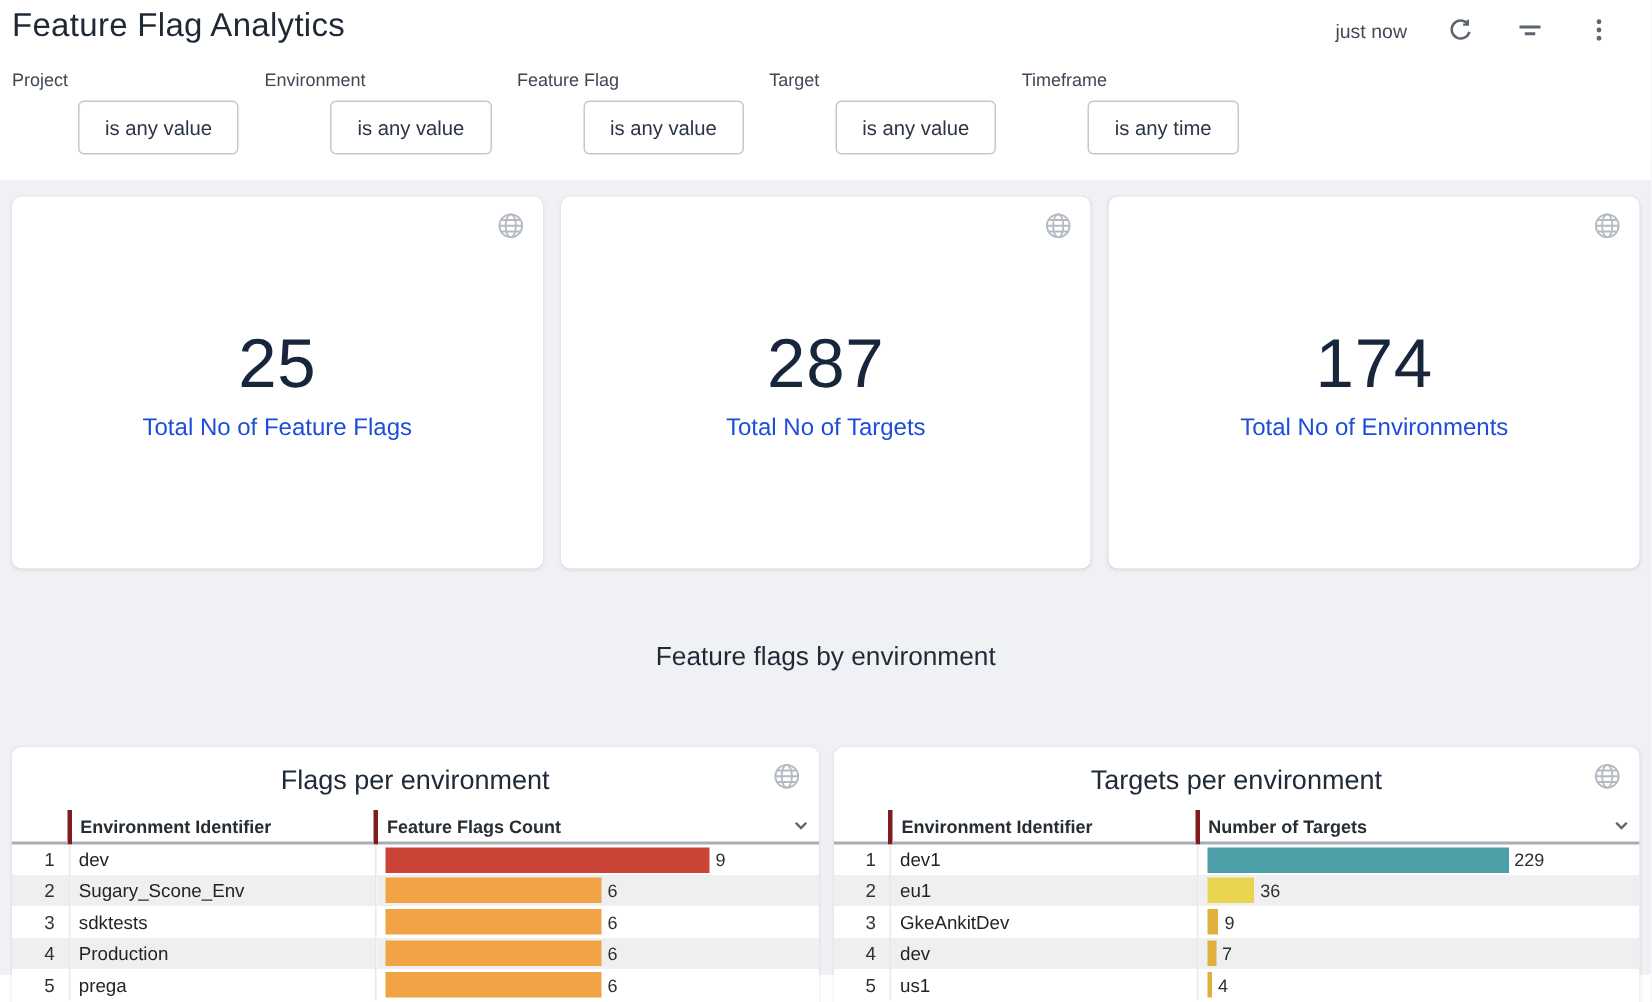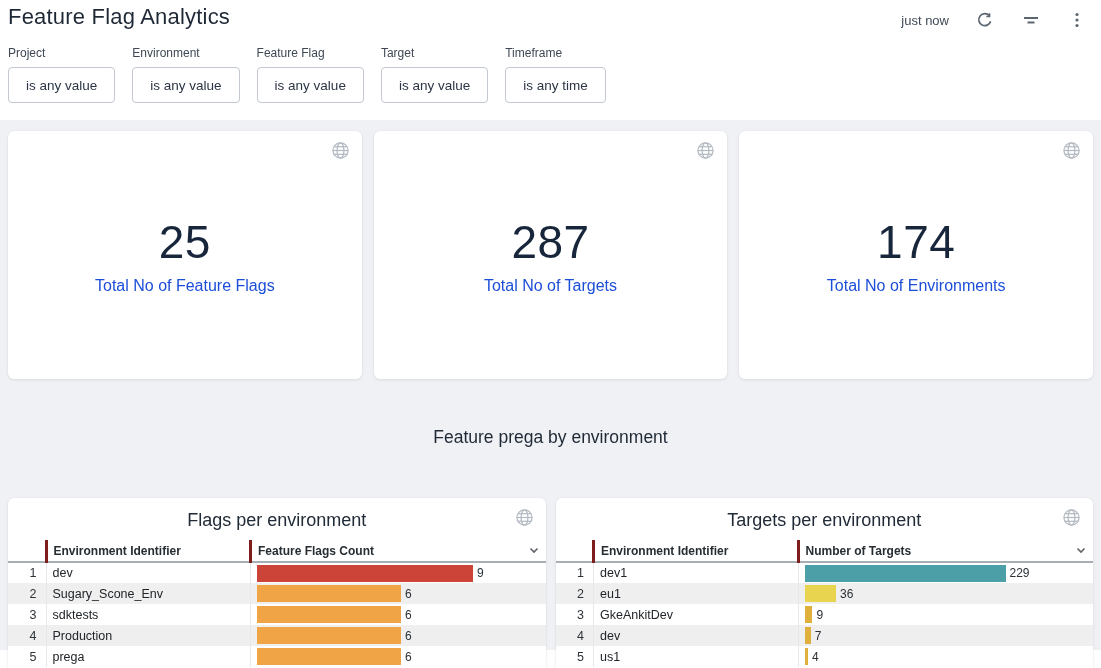--- a/index.html
+++ b/index.html
@@ -5,36 +5,36 @@
   * { margin:0; padding:0; box-sizing:border-box; }
   html,body { width:1101px; height:668px; overflow:hidden; }
   body {
     font-family:"Liberation Sans", sans-serif;
     background:#ffffff;
     color:#1f2936;
   }
   
   .topbar {
     display:flex; align-items:flex-start; justify-content:space-between;
-    padding:4px 14px 0 8px; background:#fff;
+    padding:4px 25px 0 8px; background:#fff;
   }
   .page-title { font-size:22px; font-weight:400; color:#1f2936; letter-spacing:.2px; }
   .topbar-right { display:flex; align-items:center; gap:26px; padding-top:6px; }
   .refresh-text { font-size:13px; color:#404b57; }
   .tb-icon { width:20px; height:20px; display:inline-flex; align-items:center; justify-content:center; cursor:pointer; }
   .tb-icon svg { display:block; }
 
   
   .filters { display:flex; gap:17px; padding:16px 0 0 8px; background:#fff; }
   .filter-label { font-size:12px; color:#3e4854; margin-bottom:7px; }
   .filter-btn {
     font-family:"Liberation Sans", sans-serif;
     font-size:13.5px; color:#2b3545; background:#fff;
     border:1px solid #c3c8d1; border-radius:4px;
-    height:36px; padding:0 17px; cursor:pointer;
+    height:36px; padding:0 17px; cursor:pointer;margin-left:44px;
   }
 
   
   .dash { background:#eff1f4; margin-top:17px; padding:11px 8px 0; height:530px; }
 
   .kpi-row { display:flex; gap:12px; }
   .kpi-card {
     position:relative; flex:1; height:248px; background:#fff; border-radius:6px;
     box-shadow:0 1px 3px rgba(40,50,60,.10), 0 0 1px rgba(40,50,60,.08);
   }
@@ -168,21 +168,21 @@
           <line x1="2" y1="10" x2="18" y2="10"></line>
             <line x1="3.1" y1="6" x2="16.9" y2="6"></line>
             <line x1="3.1" y1="14" x2="16.9" y2="14"></line>
         </svg>
       </span>
       <div class="kpi-value">174</div>
       <div class="kpi-label">Total No of Environments</div>
     </div>
   </div>
 
-  <div class="section-title">Feature prega by environment</div>
+  <div class="section-title">Feature flags by environment</div>
 
   <div class="tables-row">
 
     <div class="table-card">
       <div class="card-title">Flags per environment</div>
       <span class="globe">
         <svg width="19" height="19" viewBox="0 0 20 20" fill="none" stroke="#b4bac2" stroke-width="1.3">
           <circle cx="10" cy="10" r="8"></circle>
             <ellipse cx="10" cy="10" rx="3.6" ry="8"></ellipse>
           <line x1="2" y1="10" x2="18" y2="10"></line>

